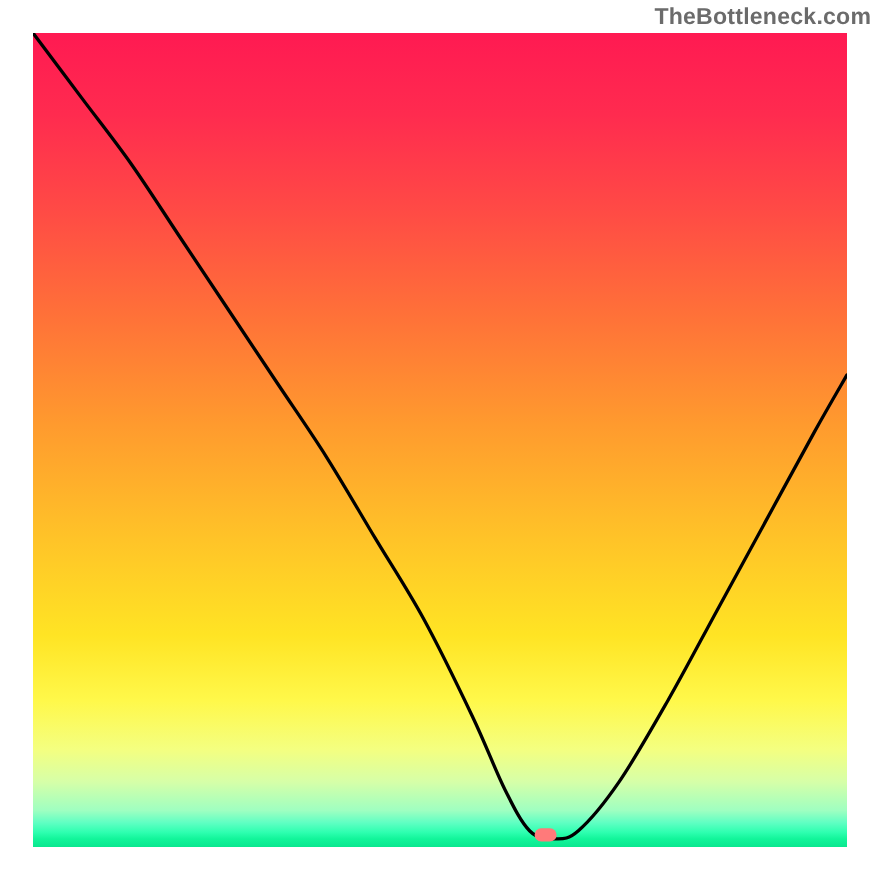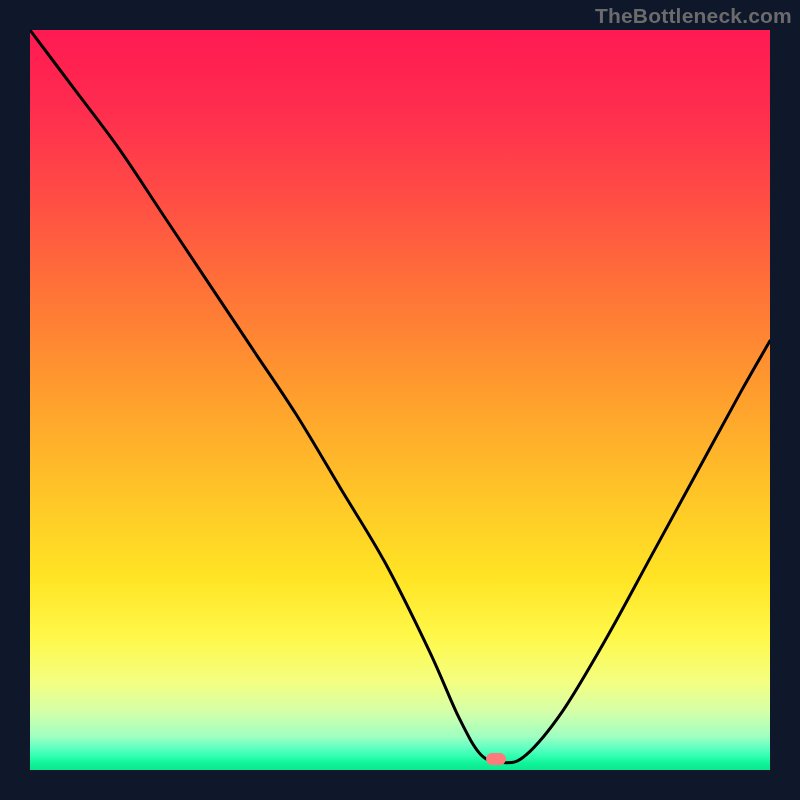--- a/index.html
+++ b/index.html
@@ -1,21 +1,21 @@
 <!DOCTYPE html>
 <html><head>
 <meta charset="utf-8">
 <style>
   * { margin: 0; padding: 0; box-sizing: border-box; }
   html, body { width: 800px; height: 800px; overflow: hidden; background: #000; }
   .frame {
     position: relative;
     width: 800px;
     height: 800px;
-    background: #0f172a;
+    background: #ffffff;
   }
   .watermark {
     position: absolute;
     top: 4px;
     right: 8px;
     font-family: Arial, Helvetica, sans-serif;
     font-size: 21px;
     font-weight: 600;
     color: #6b6b6b;
     letter-spacing: 0.2px;

